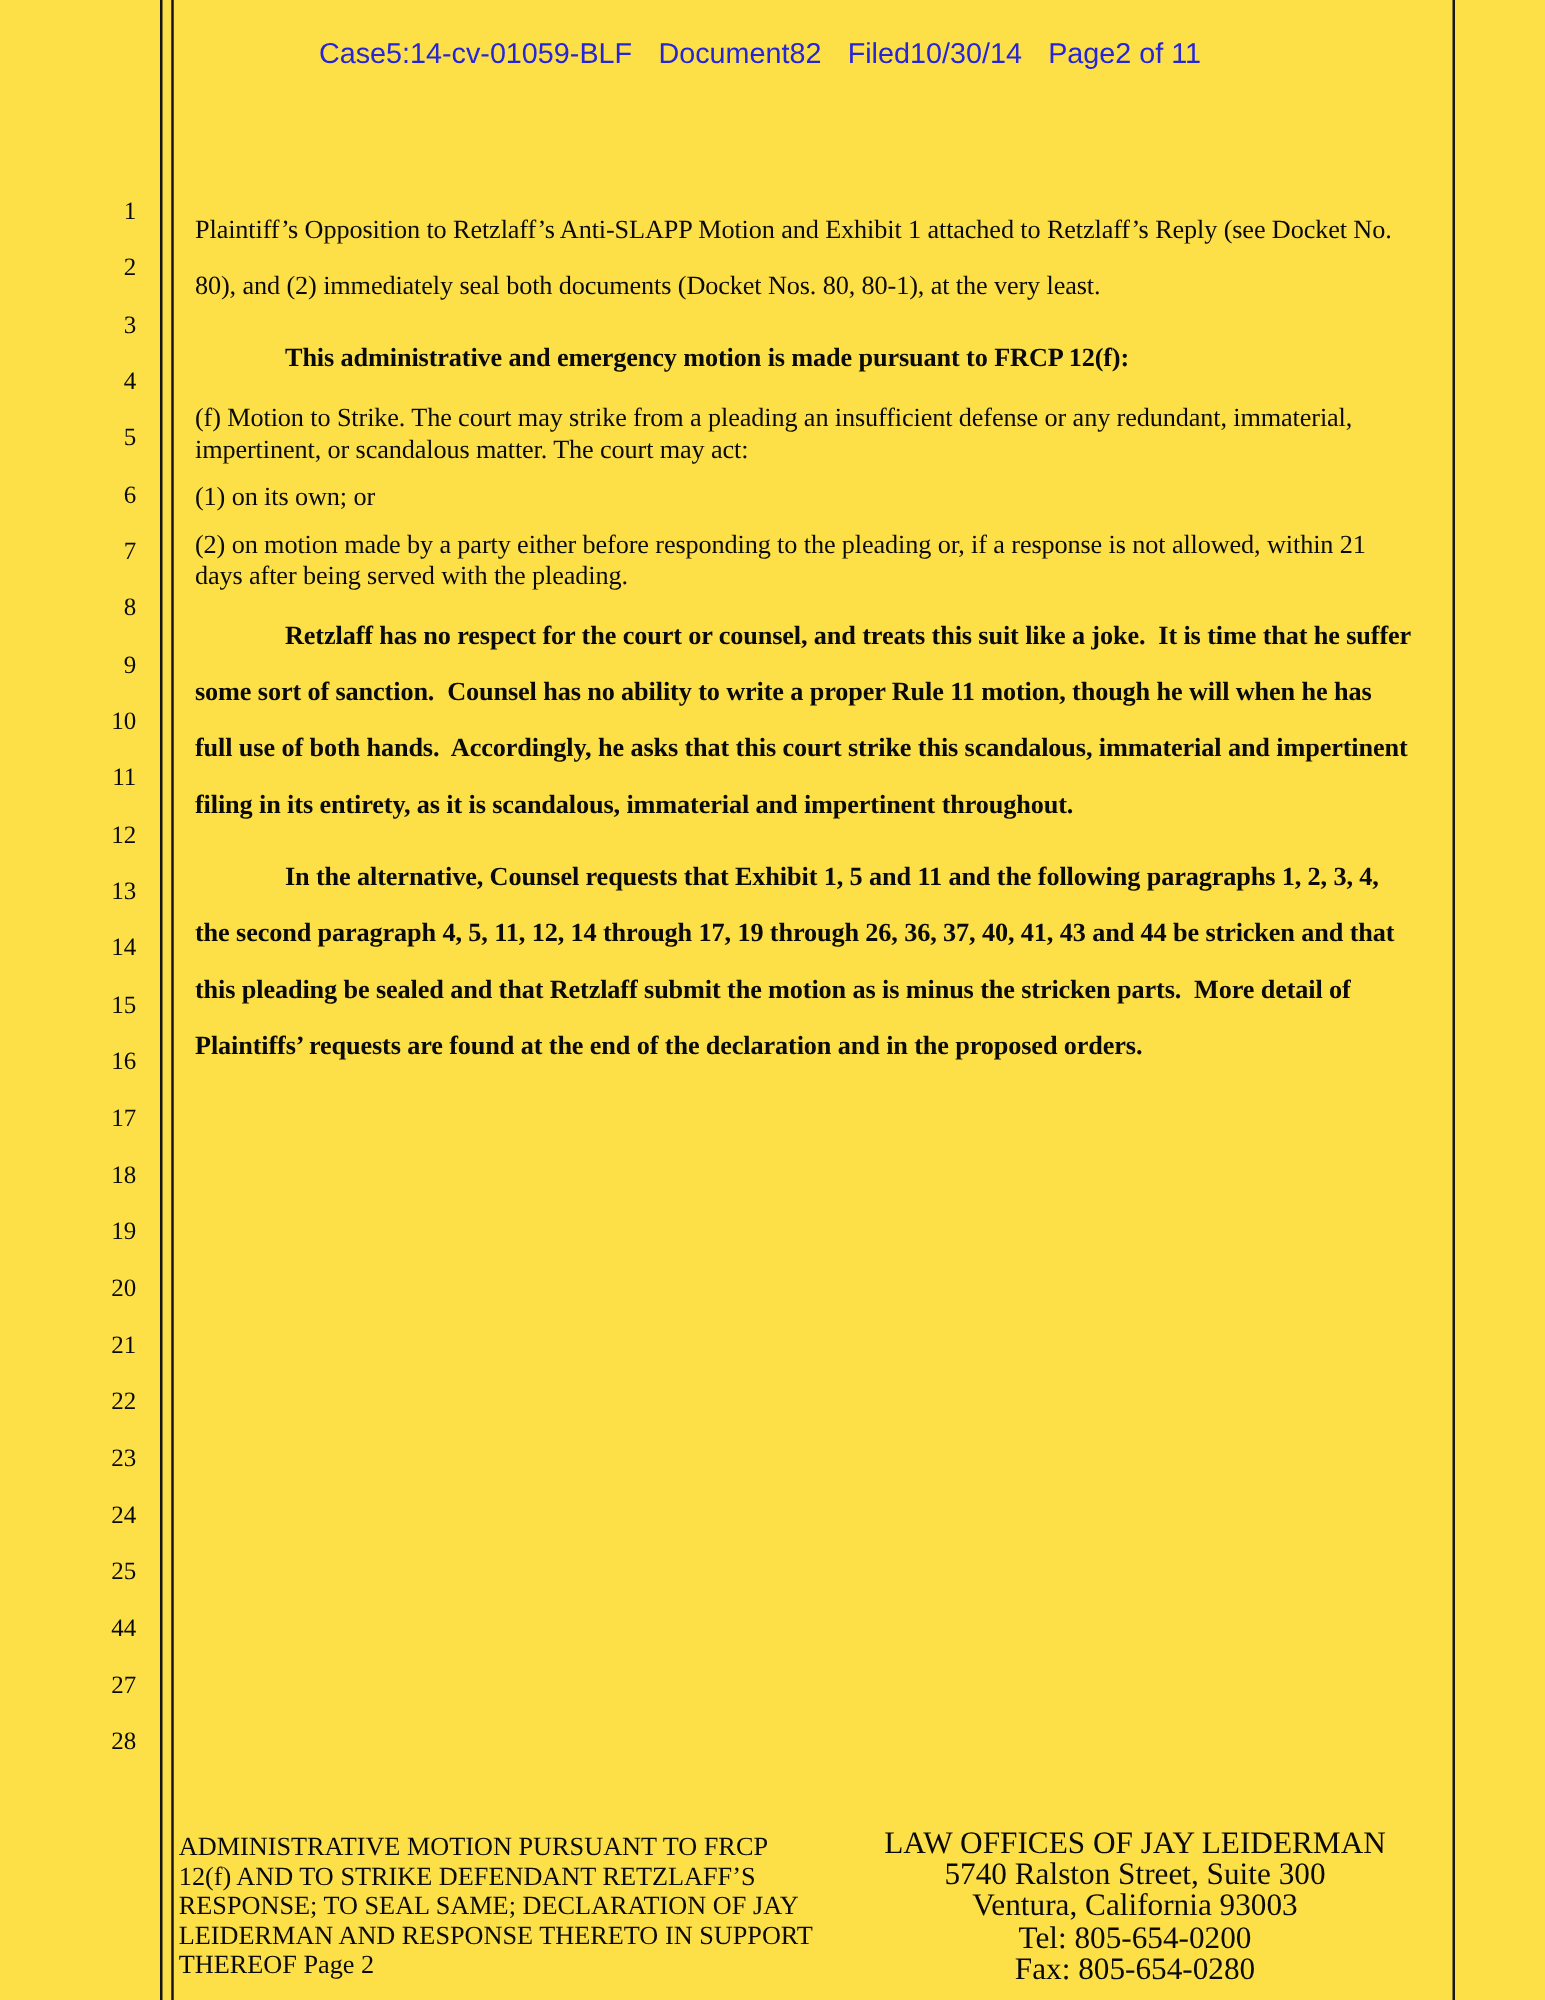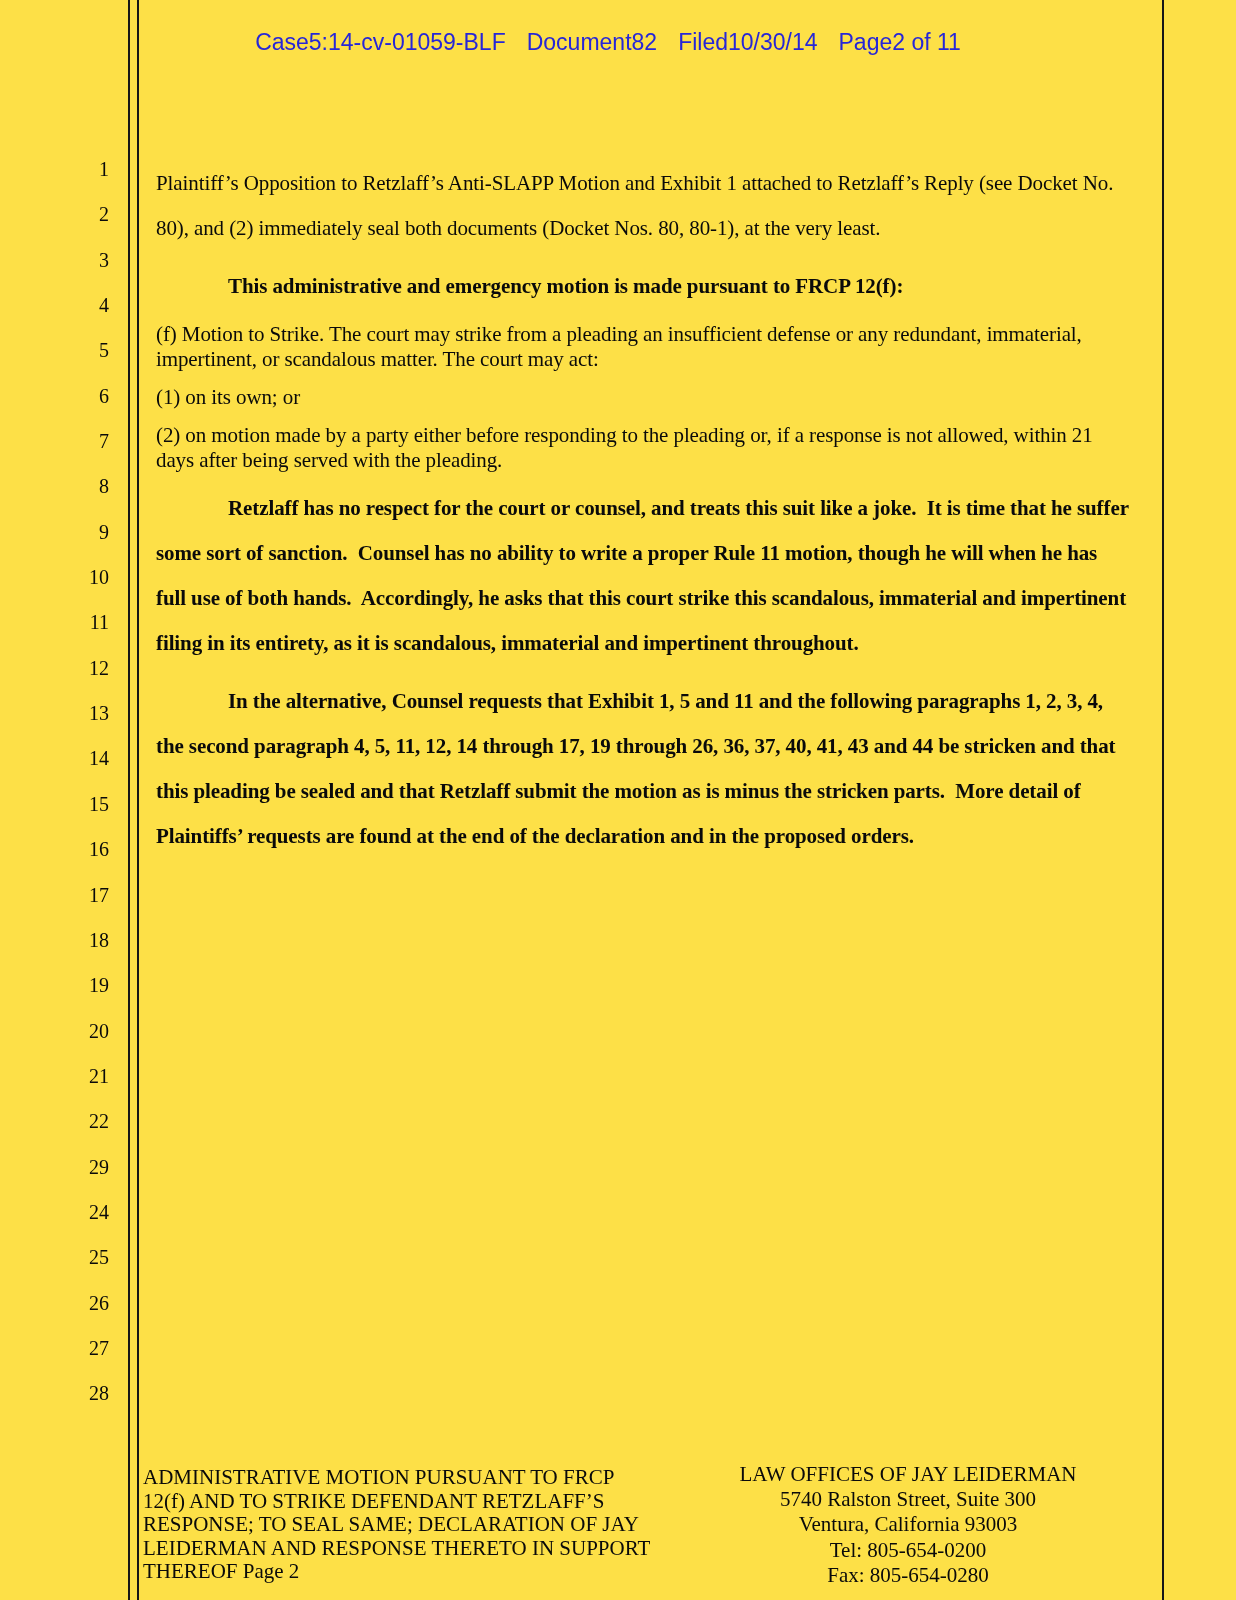--- a/index.html
+++ b/index.html
@@ -100,21 +100,21 @@
     width: 512px;
     font-size: 21px;
     line-height: 23.5px;
   }
   .footer-right {
     position: absolute;
     top: 1462px;
     left: 688px;
     width: 440px;
     text-align: center;
-    font-size: 21px;
+    font-size: 25px;
     line-height: 25.2px;
   }
 </style>
 </head>
 <body>
 
 <div class="page">
 
   <div class="stamp">
     <span>Case5:14-cv-01059-BLF</span><span>Document82</span><span>Filed10/30/14</span><span>Page2 of 11</span>
@@ -136,24 +136,24 @@
       <div class="lineno">13</div>
       <div class="lineno">14</div>
       <div class="lineno">15</div>
       <div class="lineno">16</div>
       <div class="lineno">17</div>
       <div class="lineno">18</div>
       <div class="lineno">19</div>
       <div class="lineno">20</div>
       <div class="lineno">21</div>
       <div class="lineno">22</div>
-      <div class="lineno">29</div>
+      <div class="lineno">23</div>
       <div class="lineno">24</div>
       <div class="lineno">25</div>
-      <div class="lineno">26</div>
+      <div class="lineno">44</div>
       <div class="lineno">27</div>
       <div class="lineno">28</div>
     </div>
 
   <div class="rule-left"></div>
   <div class="rule-right"></div>
 
   <div class="bodytext">
     <p>Plaintiff’s Opposition to Retzlaff’s Anti-SLAPP Motion and Exhibit 1 attached to Retzlaff’s Reply (see Docket No. 80), and (2) immediately seal both documents (Docket Nos. 80, 80-1), at the very least.</p>
     <p class="indent">This administrative and emergency motion is made pursuant to FRCP 12(f):</p>

